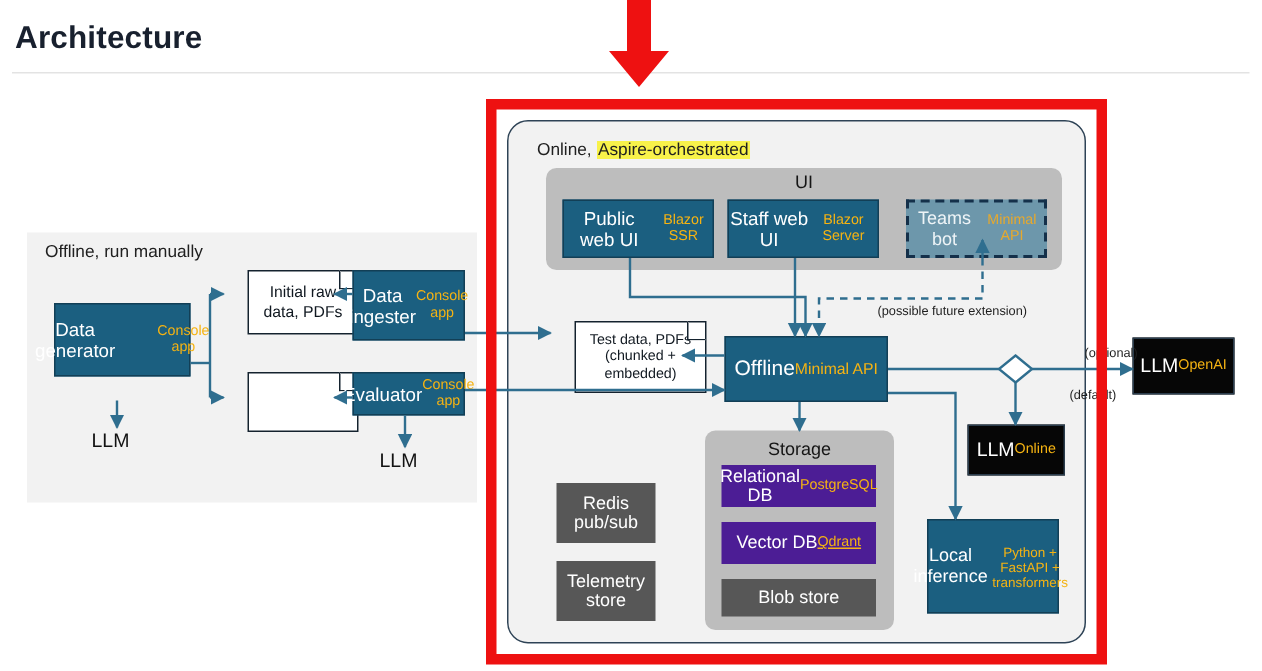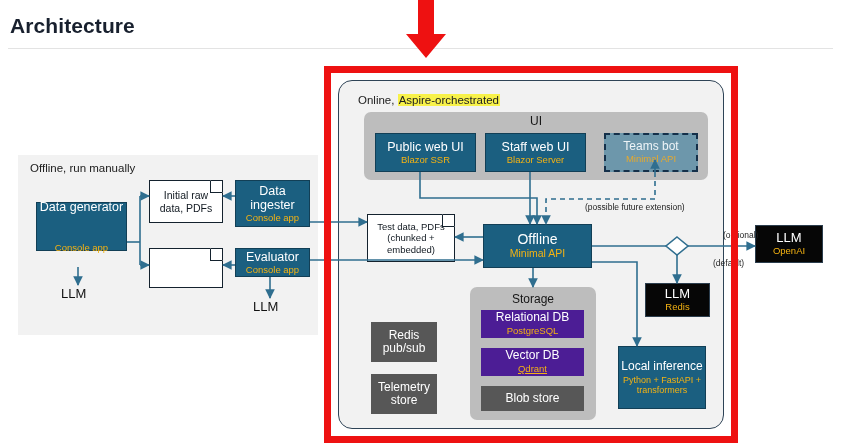--- a/index.html
+++ b/index.html
@@ -71,21 +71,21 @@
   }
   #offline-label { left: 30px; top: 162px; }
   #online-label  { left: 358px; top: 94px; }
   .hl { background: #f8f24a; padding: 0 1px; }
 
   
   .node {
     position: absolute;
     box-sizing: border-box;
     display: flex;
-    flex-direction: column;
+    flex-direction: row;
     align-items: center;
     justify-content: center;
     text-align: center;
     line-height: 1.12;
     z-index: 2;
   }
   .node .t1 { color: #ffffff; font-size: 12px; }
   .node .t2 { color: #f5b312; font-size: 9.5px; margin-top: 1px; }
 
   .teal   { background: #1b5f80; border: 1px solid #123f56; }
@@ -106,20 +106,21 @@
     position: absolute;
     background: #ffffff;
     border: 1.5px solid #14222e;
     box-sizing: border-box;
     display: flex; flex-direction: column;
     align-items: center; justify-content: center;
     text-align: center;
     font-size: 10.5px; color: #101820;
     line-height: 1.22;
     z-index: 2;
+    margin-left: 16px;
   }
   .note .fold {
     position: absolute; right: -1px; top: -1px;
     width: 12px; height: 12px;
     background: #ffffff;
     border-left: 1.5px solid #14222e;
     border-bottom: 1.5px solid #14222e;
     transform: rotate(0deg);
     clip-path: polygon(0 0, 100% 100%, 0 100%);
   }
@@ -312,21 +313,21 @@
 <div class="node gray" style="left:371px; top:322px; width:66px; height:40px;">
   <span class="t1">Redis pub/sub</span>
 </div>
 
 <div class="node gray" style="left:371px; top:374px; width:66px; height:40px;">
   <span class="t1">Telemetry store</span>
 </div>
 
 <div class="node black" style="left:645px; top:283px; width:65px; height:34px;">
   <span class="t1" style="font-size:13px;">LLM</span>
-  <span class="t2">Redis</span>
+  <span class="t2">Online</span>
 </div>
 
 <div class="node teal" style="left:618px; top:346px; width:88px; height:63px;">
   <span class="t1" style="font-size:12px;">Local inference</span>
   <span class="t2" style="font-size:9px; padding:0 3px;">Python + FastAPI + transformers</span>
 </div>
 
 <div class="node black" style="left:755px; top:225px; width:68px; height:38px;">
   <span class="t1" style="font-size:13px;">LLM</span>
   <span class="t2">OpenAI</span>

